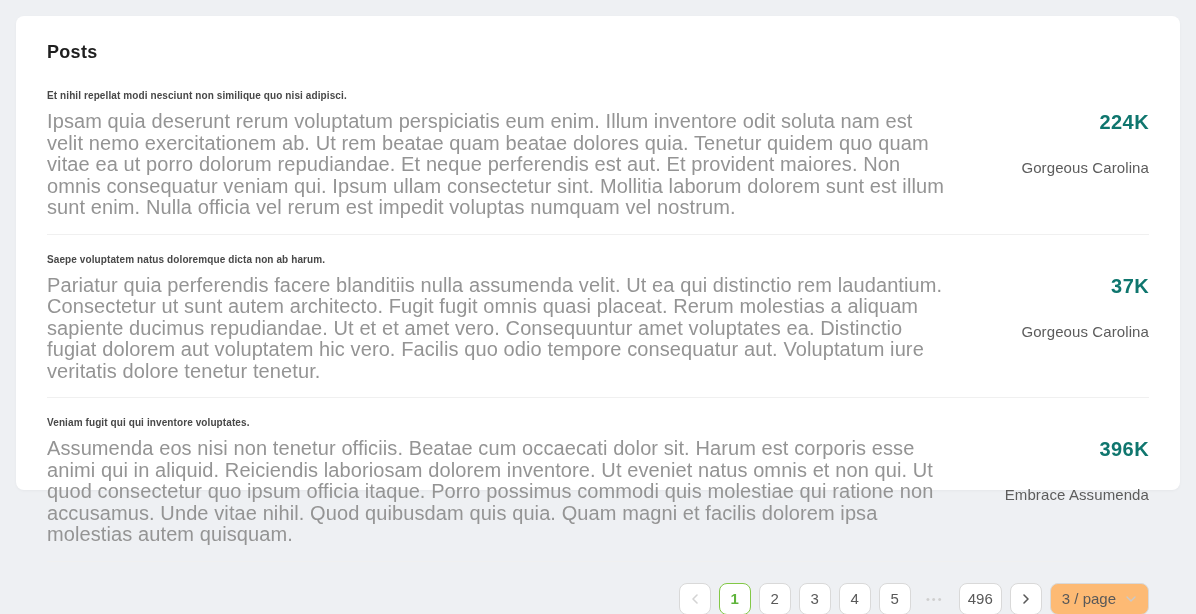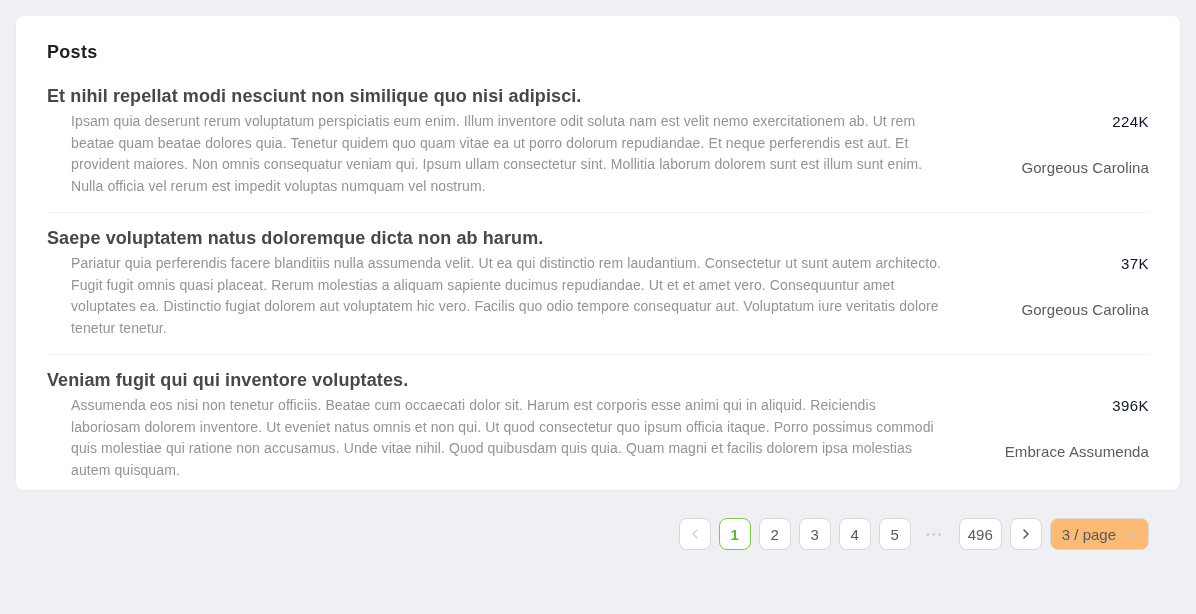--- a/index.html
+++ b/index.html
@@ -27,45 +27,45 @@
     margin-bottom: 22px;
   }
   .post {
     display: flex;
     padding: 14px 0 15px 0;
     border-bottom: 1px solid #f0f0f0;
   }
   .post:first-of-type { padding-top: 0; }
   .post-main { flex: 1; margin-right: 24px; }
   .post-title {
-    font-size: 18px;
+    font-size: 10px;
     font-weight: 700;
     color: #484848;
     line-height: 22px;
     margin-bottom: 4px;
     letter-spacing: 0.1px;
   }
   .post-body {
-    font-size: 14px;
+    font-size: 20px;
     color: #949494;
     line-height: 21.5px;
     letter-spacing: 0.1px;
-    margin-left: 24px;
   }
   .post-meta {
     width: 180px;
     flex-shrink: 0;
     text-align: right;
     padding-top: 26px;
   }
   .post-count {
-    font-size: 15px;
-    color: #0f172a;
+    font-size: 20px;
+    color: #0f766e;
     line-height: 22px;
     letter-spacing: 0.4px;
+    font-weight: bold;
   }
   .post-author {
     font-size: 15px;
     color: #5c5c5c;
     line-height: 22px;
     margin-top: 24px;
     letter-spacing: 0.1px;
   }
   .pagination {
     margin-top: auto;

